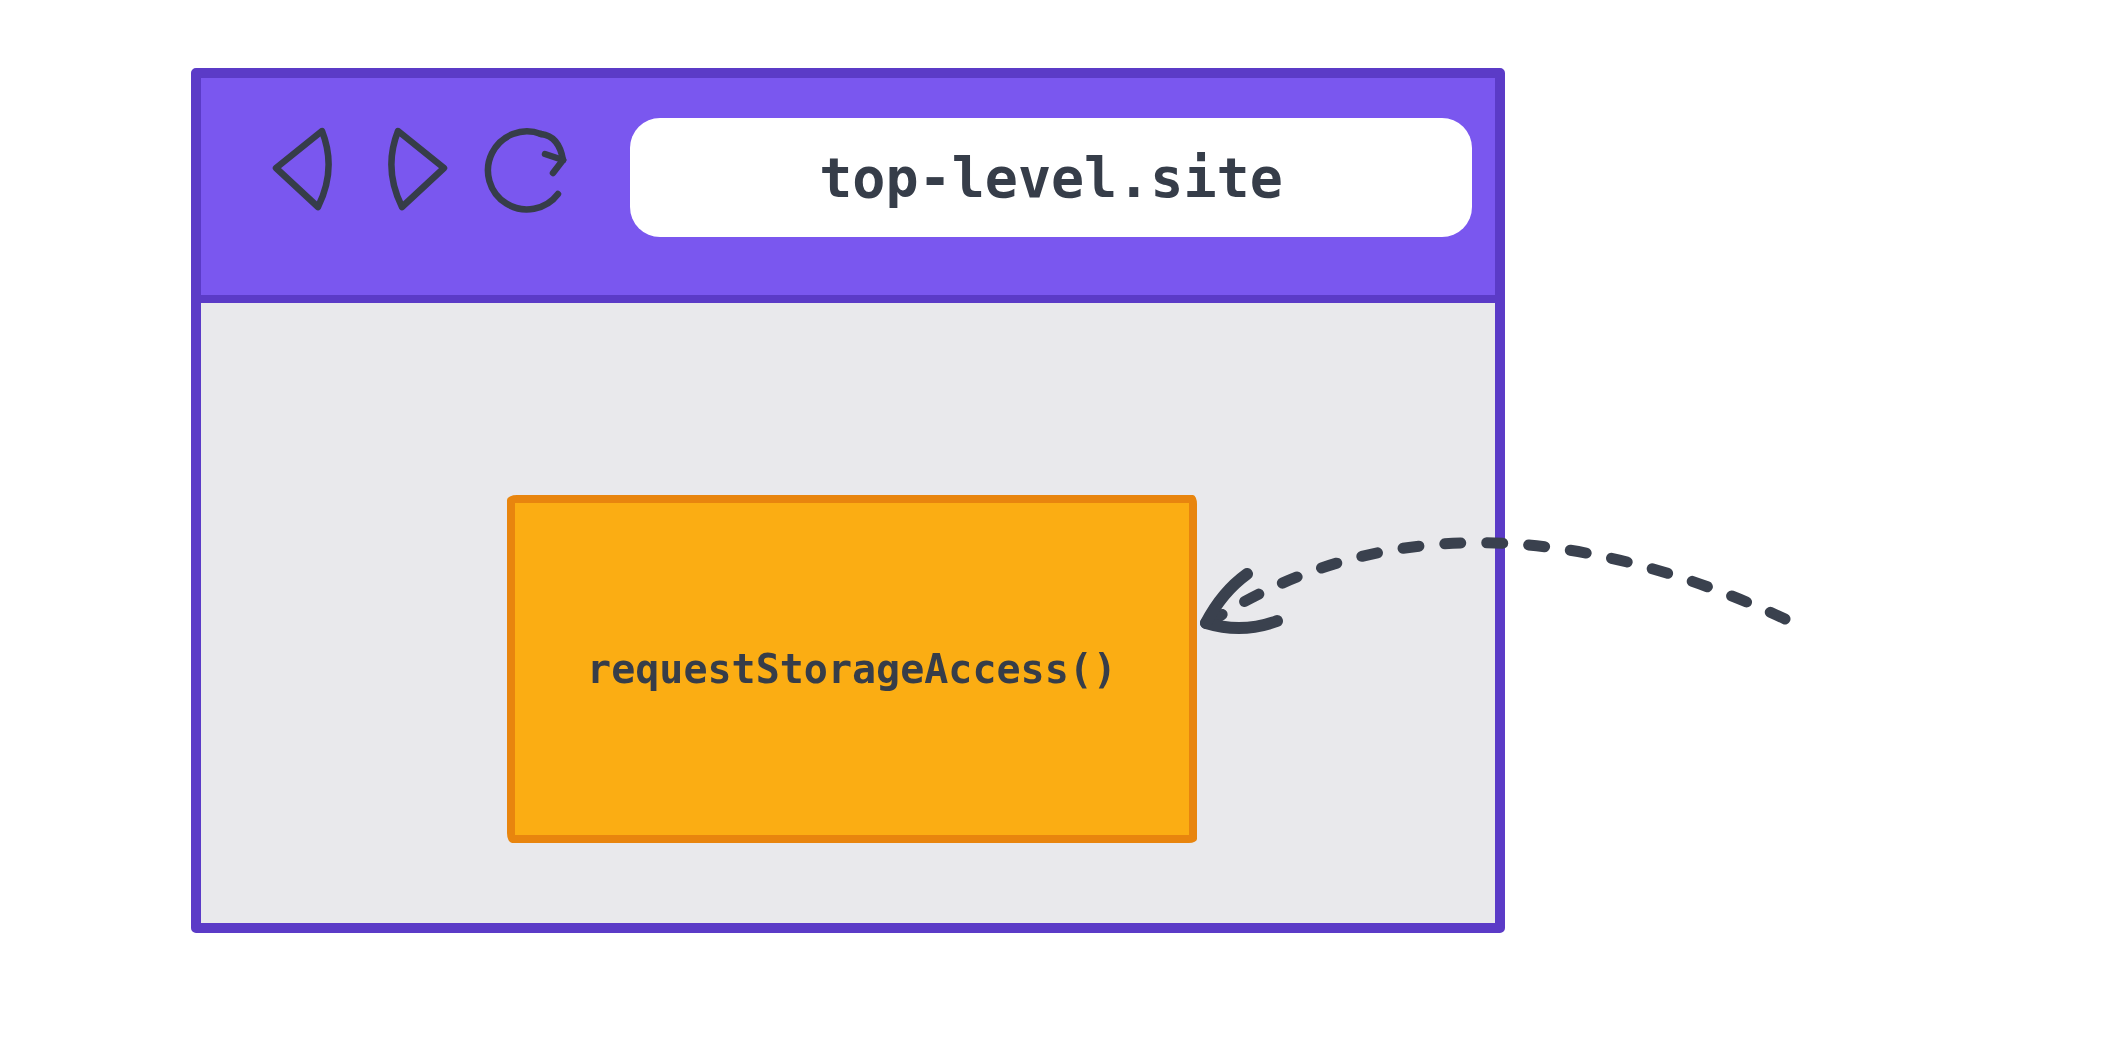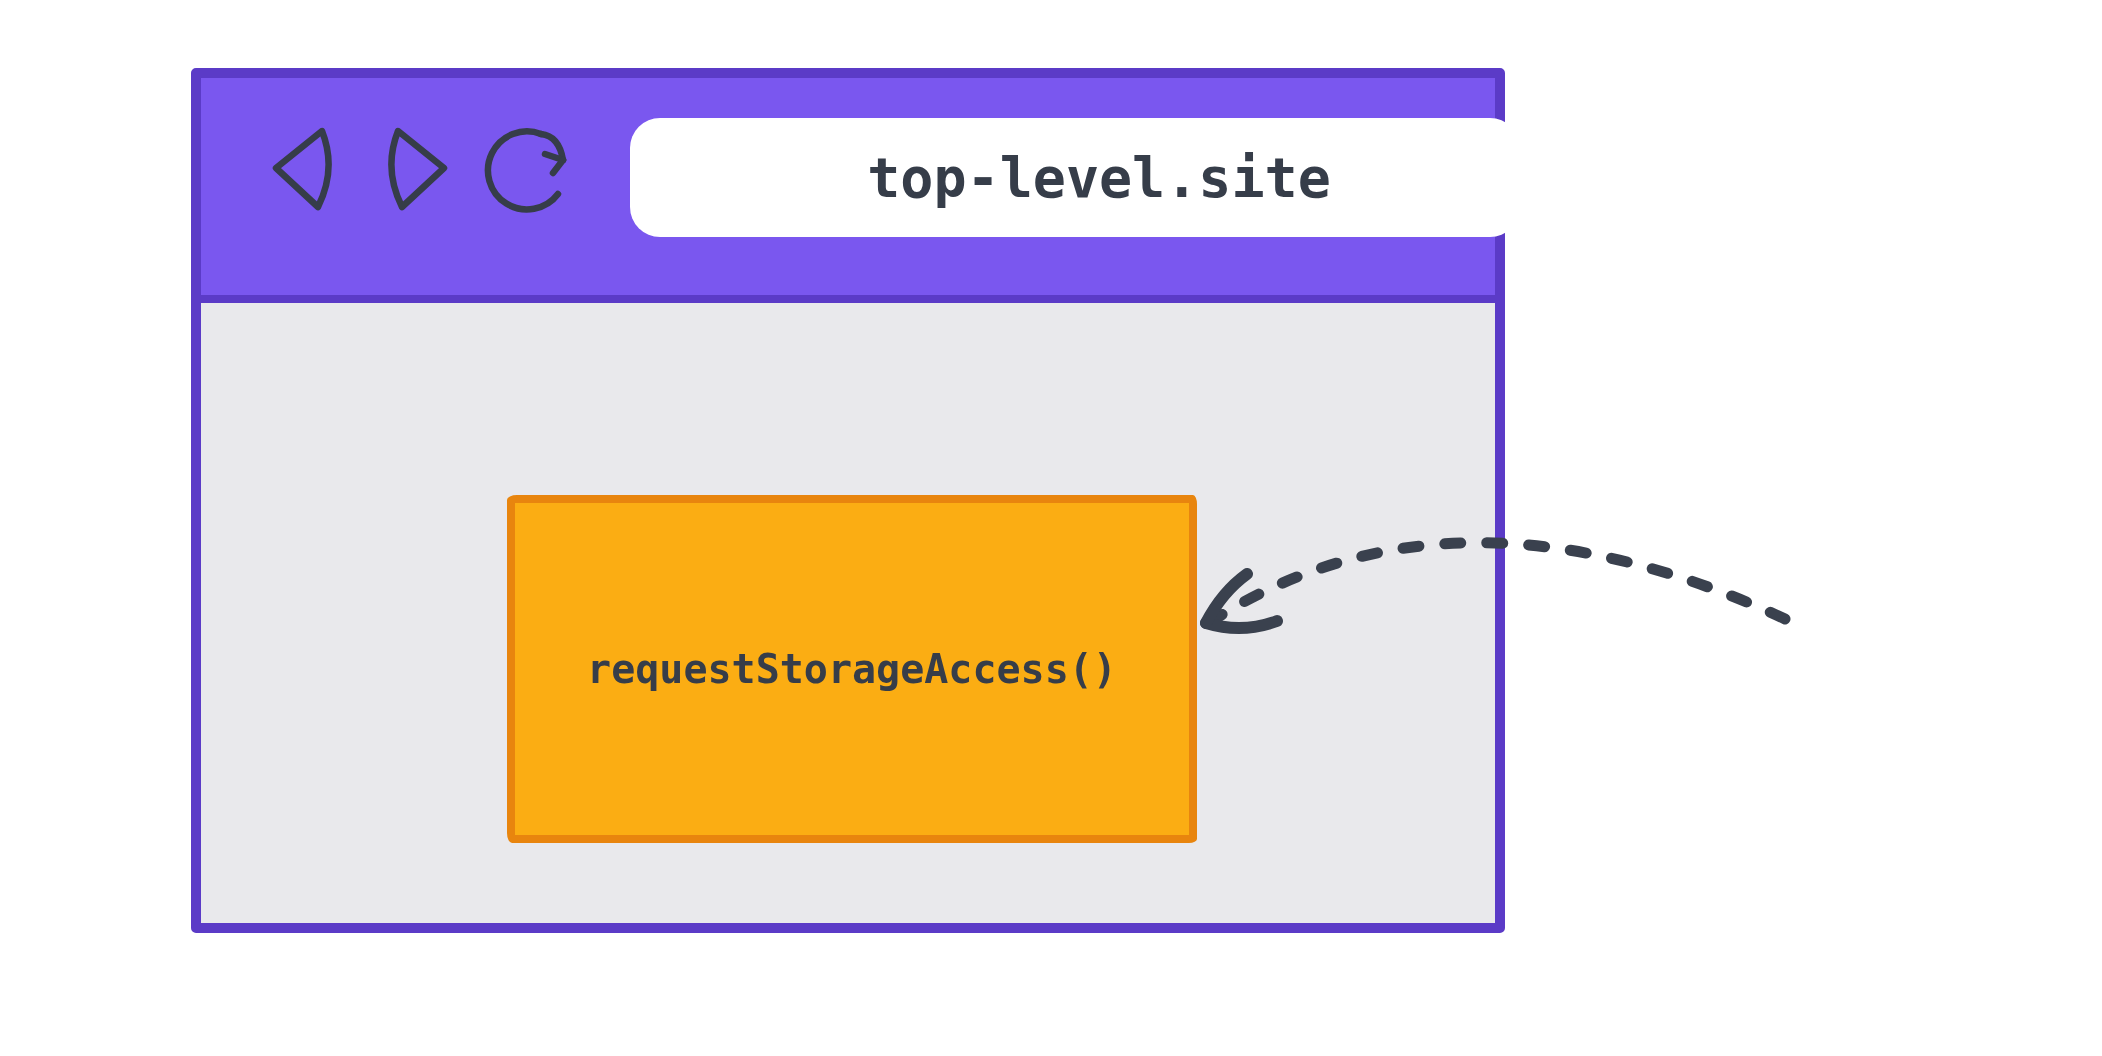--- a/index.html
+++ b/index.html
@@ -40,21 +40,21 @@
   .nav-icon svg{display:block;width:100%;height:100%;}
   .nav-icon path{fill:none;stroke:var(--ink);stroke-width:6.5;stroke-linejoin:round;stroke-linecap:round;}
   .back-icon{left:69px;top:46px;width:66px;height:88px;}
   .forward-icon{left:183px;top:46px;width:66px;height:88px;}
   .reload-icon{left:282px;top:47px;width:92px;height:92px;}
   .url-bar{
     position:absolute;left:429px;top:40px;
     width:842px;height:119px;
     background:var(--url-bar-white);
     border-radius:30px;
-    display:flex;align-items:center;justify-content:center;padding-left:48px;
+    display:flex;align-items:center;justify-content:center;
   }
   .url-text{
     font-size:55px;font-weight:700;color:var(--ink);
     letter-spacing:0px;white-space:nowrap;
   }
   .content-area{
     position:relative;
     width:100%;height:620px;
     background:var(--content-gray);
   }

